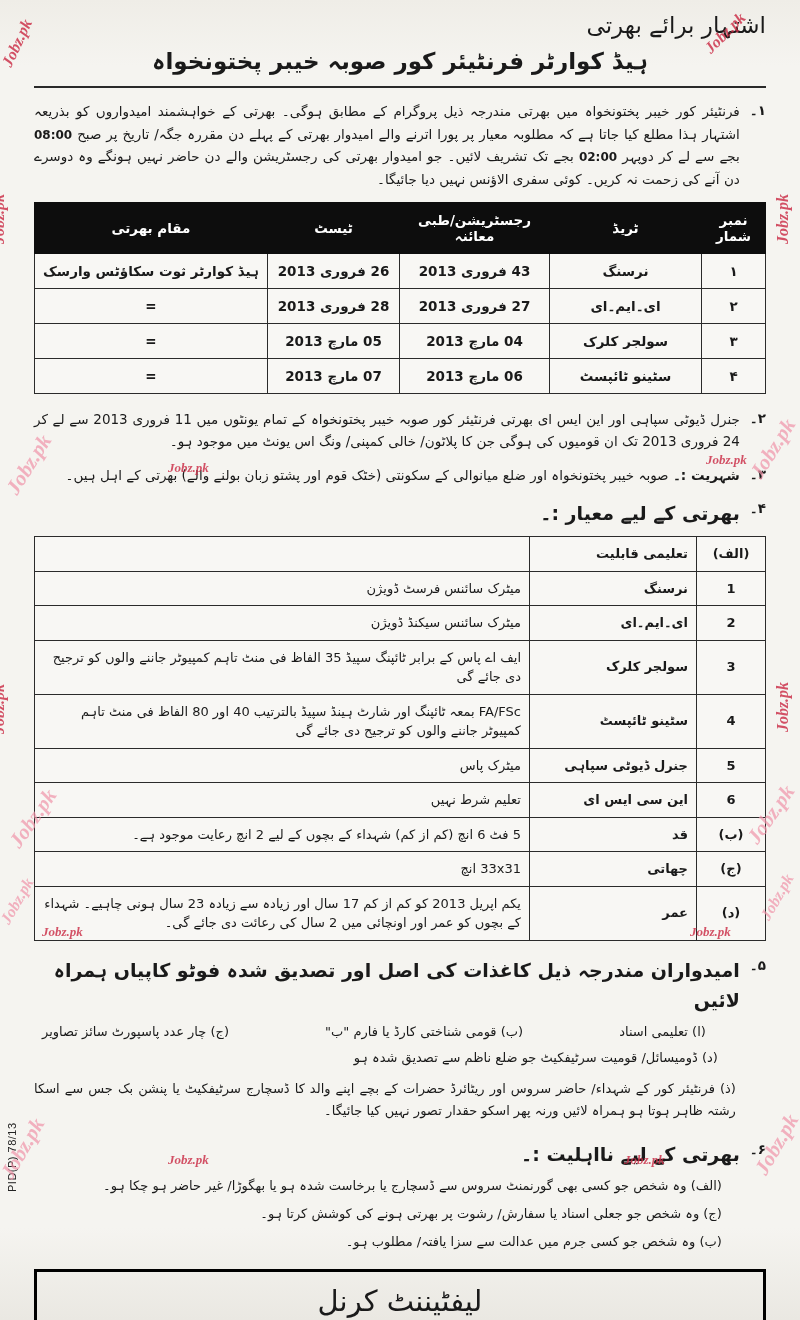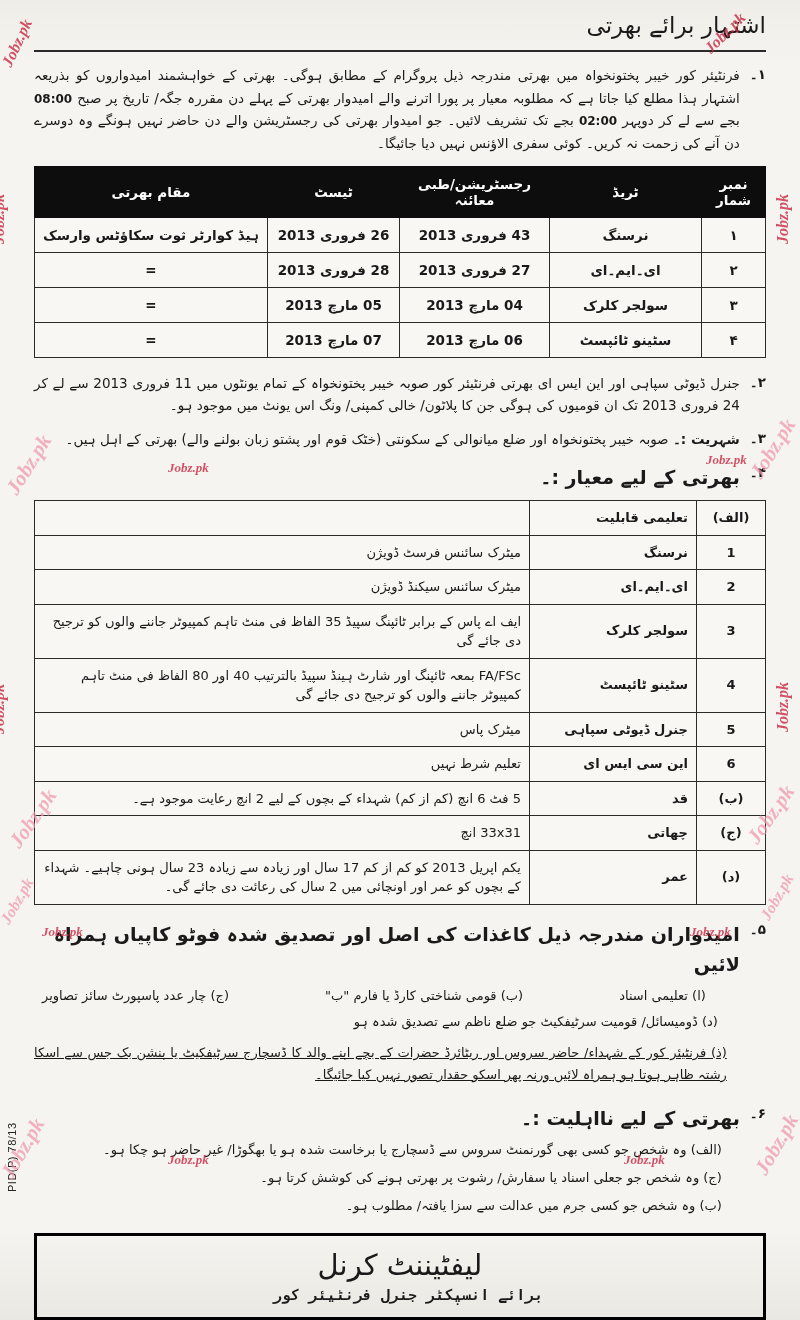--- a/index.html
+++ b/index.html
@@ -18,21 +18,21 @@
   .schedule{margin:4px 0 14px;}
   .schedule th{background:#0d0d0d;color:#fff;font-size:13.5px;font-weight:bold;padding:9px 4px;border:1.5px solid #0d0d0d;}
   .schedule td{border:1.5px solid #2b2b2b;font-size:13.5px;font-weight:bold;text-align:center;padding:9px 4px;background:#f8f7f4;}
   .criteria{margin:8px 0 14px;}
   .criteria td{border:1.5px solid #2b2b2b;font-size:13px;padding:7px 8px;background:#f8f7f4;line-height:1.5;}
   .criteria .c-num{width:52px;text-align:center;font-weight:bold;}
   .criteria .c-label{width:150px;font-weight:bold;}
   .heading{font-weight:bold;font-size:19px;line-height:1.6;}
   .docs-line{display:flex;justify-content:space-between;font-size:13px;margin:9px 34px 9px 8px;gap:8px;}
   .sub-line{font-size:13px;margin:0 22px 9px 8px;line-height:1.6;}
-  .full-line{font-size:13px;margin:0 13px 6px 0;line-height:1.68;text-align:justify;text-decoration:underline;}
+  .full-line{font-size:13px;margin:0 4px 6px 0;line-height:1.68;text-align:justify;}
   .dq-line{font-size:13px;margin:7px 18px 0 8px;line-height:1.6;}
   .sig-box{border:3px solid #000;margin-top:16px;padding:12px 18px 12px;}
   .sig-title{text-align:center;font-size:29px;font-weight:normal;}
   .sig-sub{font-size:15px;font-weight:bold;text-align:center;margin-top:4px;padding-left:16px;font-family:Liberation Mono, monospace;}
   .pid{position:absolute;left:6px;top:1192px;transform:rotate(-90deg);transform-origin:0 0;
        font-family:"Liberation Sans",sans-serif;font-size:11px;color:#222;letter-spacing:.5px;white-space:nowrap;}
   .wm{position:absolute;font-family:"Liberation Serif",serif;font-weight:bold;font-style:italic;
       white-space:nowrap;pointer-events:none;z-index:5;}
   .wm-red{color:rgba(203,44,70,.82);}
   .wm-pink{color:rgba(240,150,170,.72);}
@@ -64,20 +64,21 @@
   <span class="wm wm-lg wm-pink" style="left:-10px;top:1136px;transform:rotate(-60deg);">Jobz.pk</span>
   <span class="wm wm-sm wm-red" style="left:168px;top:1152px;">Jobz.pk</span>
   <span class="wm wm-lg wm-pink" style="left:744px;top:1132px;transform:rotate(-60deg);">Jobz.pk</span>
   <span class="wm wm-sm wm-red" style="left:624px;top:1152px;">Jobz.pk</span>
 
   <div class="pid">PID(P) 78/13</div>
 
   <div class="doc">
 
     <div class="title">اشتہار برائے بھرتی</div>
+    <div class="subtitle">ہیڈ کوارٹر فرنٹیئر کور صوبہ خیبر پختونخواہ</div>
     <div class="rule"></div>
 
     <div class="item">
       <span class="num">۱۔</span>
       <p class="para">
         <span>فرنٹیئر کور خیبر پختونخواہ میں بھرتی مندرجہ ذیل پروگرام کے مطابق ہوگی۔ بھرتی کے خواہشمند امیدواروں کو بذریعہ اشتہار ہذا مطلع کیا جاتا ہے کہ مطلوبہ معیار پر پورا اترنے والے امیدوار بھرتی کے پہلے دن مقررہ جگہ/ تاریخ پر صبح</span>
         <b class="time">08:00</b>
         <span>بجے سے لے کر دوپہر</span>
         <b class="time">02:00</b>
         <span>بجے تک تشریف لائیں۔ جو امیدوار بھرتی کی رجسٹریشن والے دن حاضر نہیں ہونگے وہ دوسرے دن آنے کی زحمت نہ کریں۔ کوئی سفری الاؤنس نہیں دیا جائیگا۔</span>

